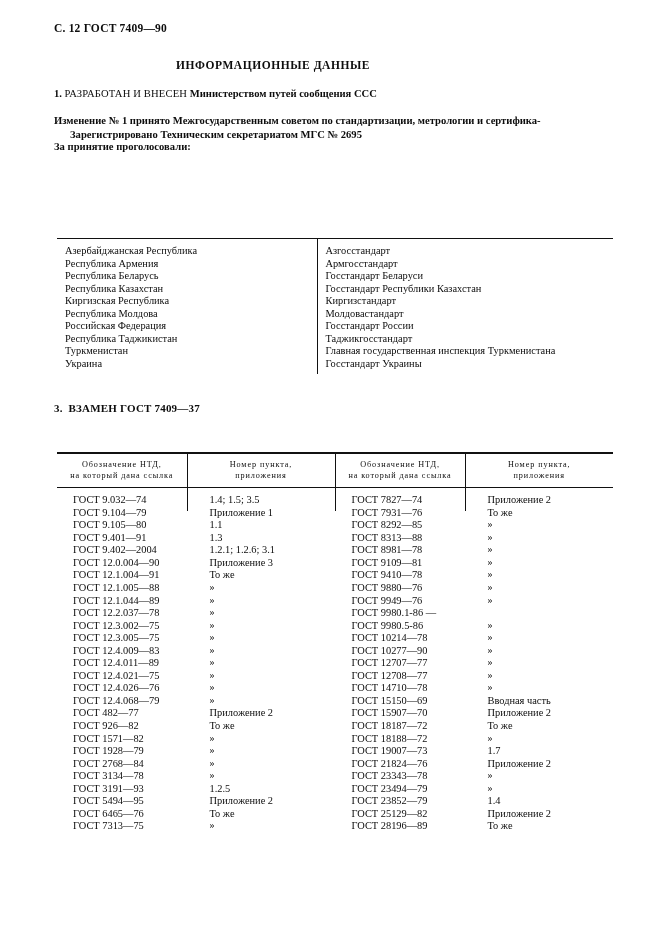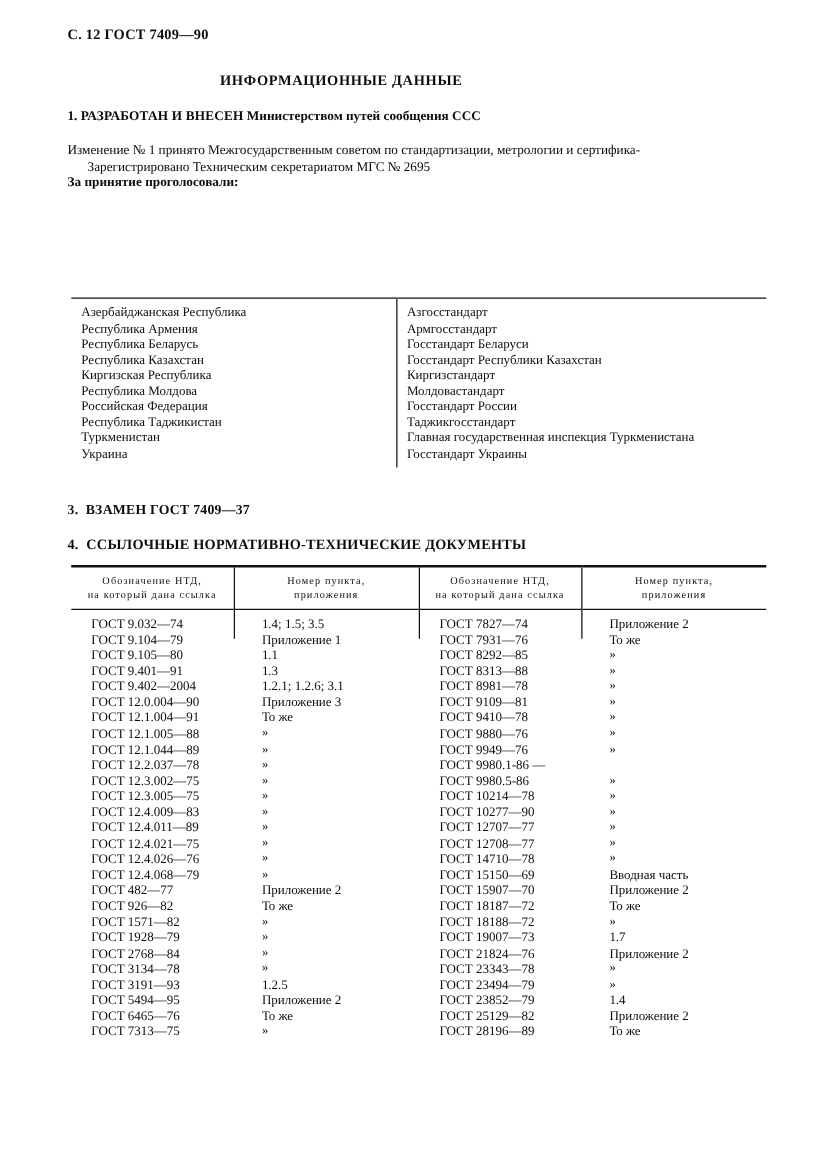--- a/index.html
+++ b/index.html
@@ -58,37 +58,37 @@
     font-size: 10.6px;
     line-height: 13.2px;
     margin-bottom: 9px;
     text-indent: -16px;
     padding-left: 16px;
   }
   .clause .num {
     font-weight: bold;
   }
   .clause .caps {
-    font-weight: bold;
+    font-weight: normal;
     letter-spacing: .15px;
     text-align: center;
   }
   .clause .rest {
     font-weight: bold;
   }
   .hang {
     display: block;
     padding-left: 16px;
     text-indent: 0;
   }
 
   .amend {
     font-size: 10.6px;
     line-height: 13.4px;
-    font-weight: normal;
+    font-weight: bold;
     margin-top: 14px;
     margin-bottom: 0;
   }
   .vote-line {
     font-size: 10.6px;
     font-weight: bold;
   }
 
   
   table.gost {
@@ -245,24 +245,20 @@
             <div>Госстандарт Украины</div>
           </td>
         </tr>
       </tbody>
     </table>
   </div>
 
   <div class="h3">
     <span>3.</span>
     &nbsp;<span>ВЗАМЕН ГОСТ 7409—37</span>
-  </div>
-  <div class="h4">
-    <span>4.</span>
-    &nbsp;<span>ССЫЛОЧНЫЕ НОРМАТИВНО-ТЕХНИЧЕСКИЕ ДОКУМЕНТЫ</span>
   </div>
 
   <div class="t2-wrap">
     <table class="gost t2">
       <colgroup>
           <col class="a">
           <col class="b">
           <col class="c">
           <col class="d">
         </colgroup>

